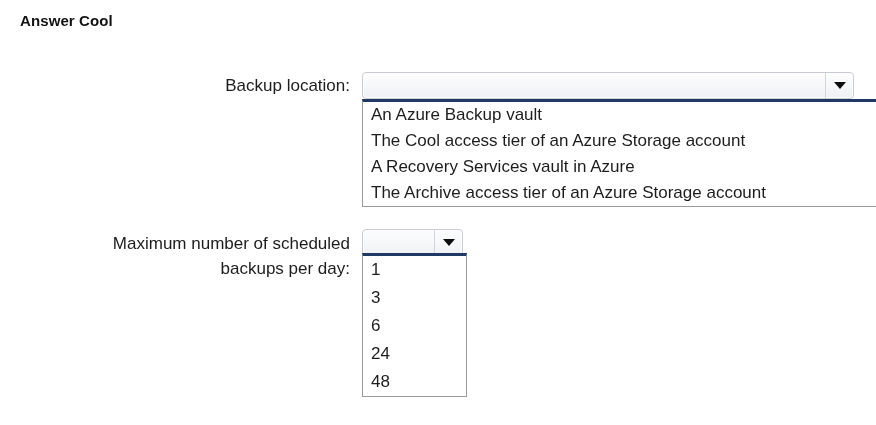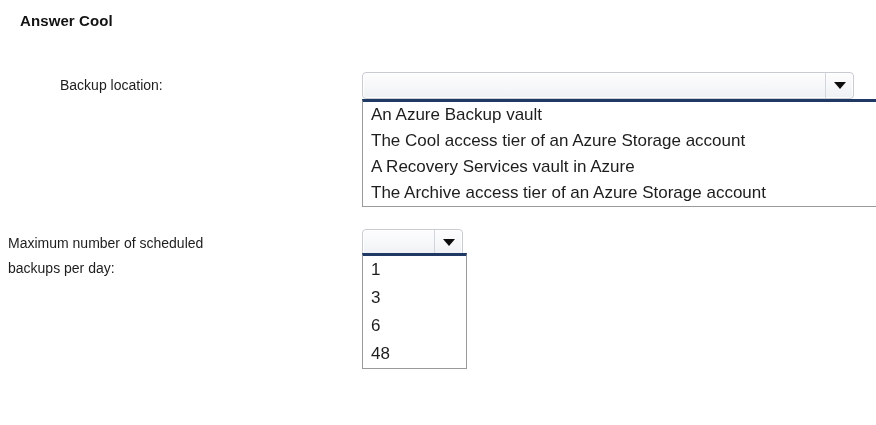--- a/index.html
+++ b/index.html
@@ -24,33 +24,33 @@
     font-size: 15px;
     font-weight: bold;
     letter-spacing: 0.1px;
     color: #121212;
     white-space: nowrap;
   }
 
   
   .field-label {
     position: absolute;
-    text-align: left;
-    font-size: 14px;
+    text-align: right;
+    font-size: 17px;
     line-height: 25px;
     color: #1d1d1d;
     white-space: pre-line;
   }
   #label-backup-location {
     left: 60px;
     top: 73px;
     width: 290px;
   }
   #label-max-backups {
-    left: 8px;
+    left: 20px;
     top: 231px;
     width: 330px;
   }
 
   
   .combobox {
     position: absolute;
     box-sizing: border-box;
     height: 27px;
     background: linear-gradient(to bottom, #fdfdfe 0%, #f6f7f9 55%, #eef0f3 100%);
@@ -159,14 +159,15 @@
   <div class="combo-value"></div>
   <div class="combo-arrow">
     <span class="glyph"></span>
   </div>
 </div>
 
 <div class="dropdown-list" id="list-max-backups">
   <div class="option">1</div>
   <div class="option">3</div>
   <div class="option">6</div>
+  <div class="option">24</div>
   <div class="option">48</div>
 </div>
 
 </body></html>

